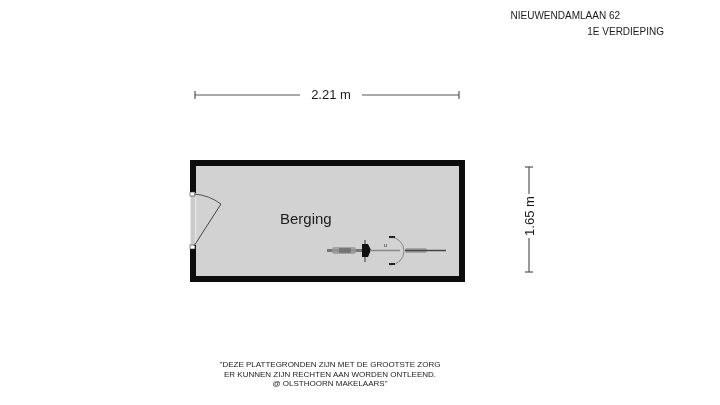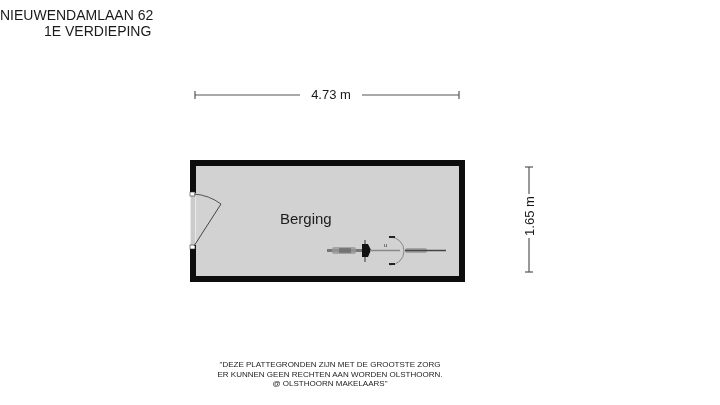--- a/index.html
+++ b/index.html
@@ -1,17 +1,17 @@
 <!DOCTYPE html>
 <html><head>
 <meta charset="utf-8">
 <style>
   html, body { margin:0; padding:0; background:#ffffff; }
   body { width:720px; height:405px; position:relative; overflow:hidden; font-family:"Liberation Sans", sans-serif; color:#1a1a1a; }
-  .title { position:absolute; left:0; width:620px; text-align:left; font-size:14px; line-height:17px; }
+  .title { position:absolute; left:0; width:620px; text-align:right; font-size:10px; line-height:17px; }
   .title.l1 { top:7px; }
   .title.l2 { top:23px;margin-left:44px; }
   .plan { position:absolute; left:0; top:0; }
   .dim-label-h { position:absolute; left:300px; top:87px; width:62px; text-align:center; background:#fff; font-size:13px; line-height:16px; }
   .dim-label-v { position:absolute; left:508px; top:208px; width:44px; height:16px; text-align:center; background:#fff; font-size:13px; line-height:16px; transform:rotate(-90deg); }
   .room-label { position:absolute; left:280px; top:210px; width:92px; font-size:15px; line-height:18px; color:#1c1c1c; }
   .disclaimer { position:absolute; left:170px; top:360px; width:320px; text-align:center; font-size:8px; line-height:9.6px; color:#222; }
 </style>
 </head>
 <body>
@@ -63,21 +63,21 @@
     <line x1="370" y1="250.5" x2="400" y2="250.5" stroke="#888" stroke-width="1.5"></line>
     <text x="384" y="247" font-size="6" fill="#333" font-family="Liberation Sans, sans-serif">u</text>
     <path d="M390 237 A 14 14 0 0 1 390 265" fill="none" stroke="#888" stroke-width="1"></path>
     <rect x="389" y="236" width="6" height="2" fill="#222"></rect>
     <rect x="389" y="263" width="6" height="2" fill="#222"></rect>
     <rect x="405" y="248" width="22" height="5" rx="2" fill="#999" opacity="0.8"></rect>
     <line x1="405" y1="250.5" x2="446" y2="250.5" stroke="#444" stroke-width="1.3"></line>
   </g>
 </svg>
 
-<div class="dim-label-h">4.73 m</div>
+<div class="dim-label-h">2.21 m</div>
 <div class="dim-label-v">1.65 m</div>
 <div class="room-label">Berging</div>
 
 <div class="disclaimer">
   <div>"DEZE PLATTEGRONDEN ZIJN MET DE GROOTSTE ZORG</div>
-  <div>ER KUNNEN GEEN RECHTEN AAN WORDEN OLSTHOORN.</div>
+  <div>ER KUNNEN ZIJN RECHTEN AAN WORDEN ONTLEEND.</div>
   <div>@ OLSTHOORN MAKELAARS"</div>
 </div>
 
 </body></html>

